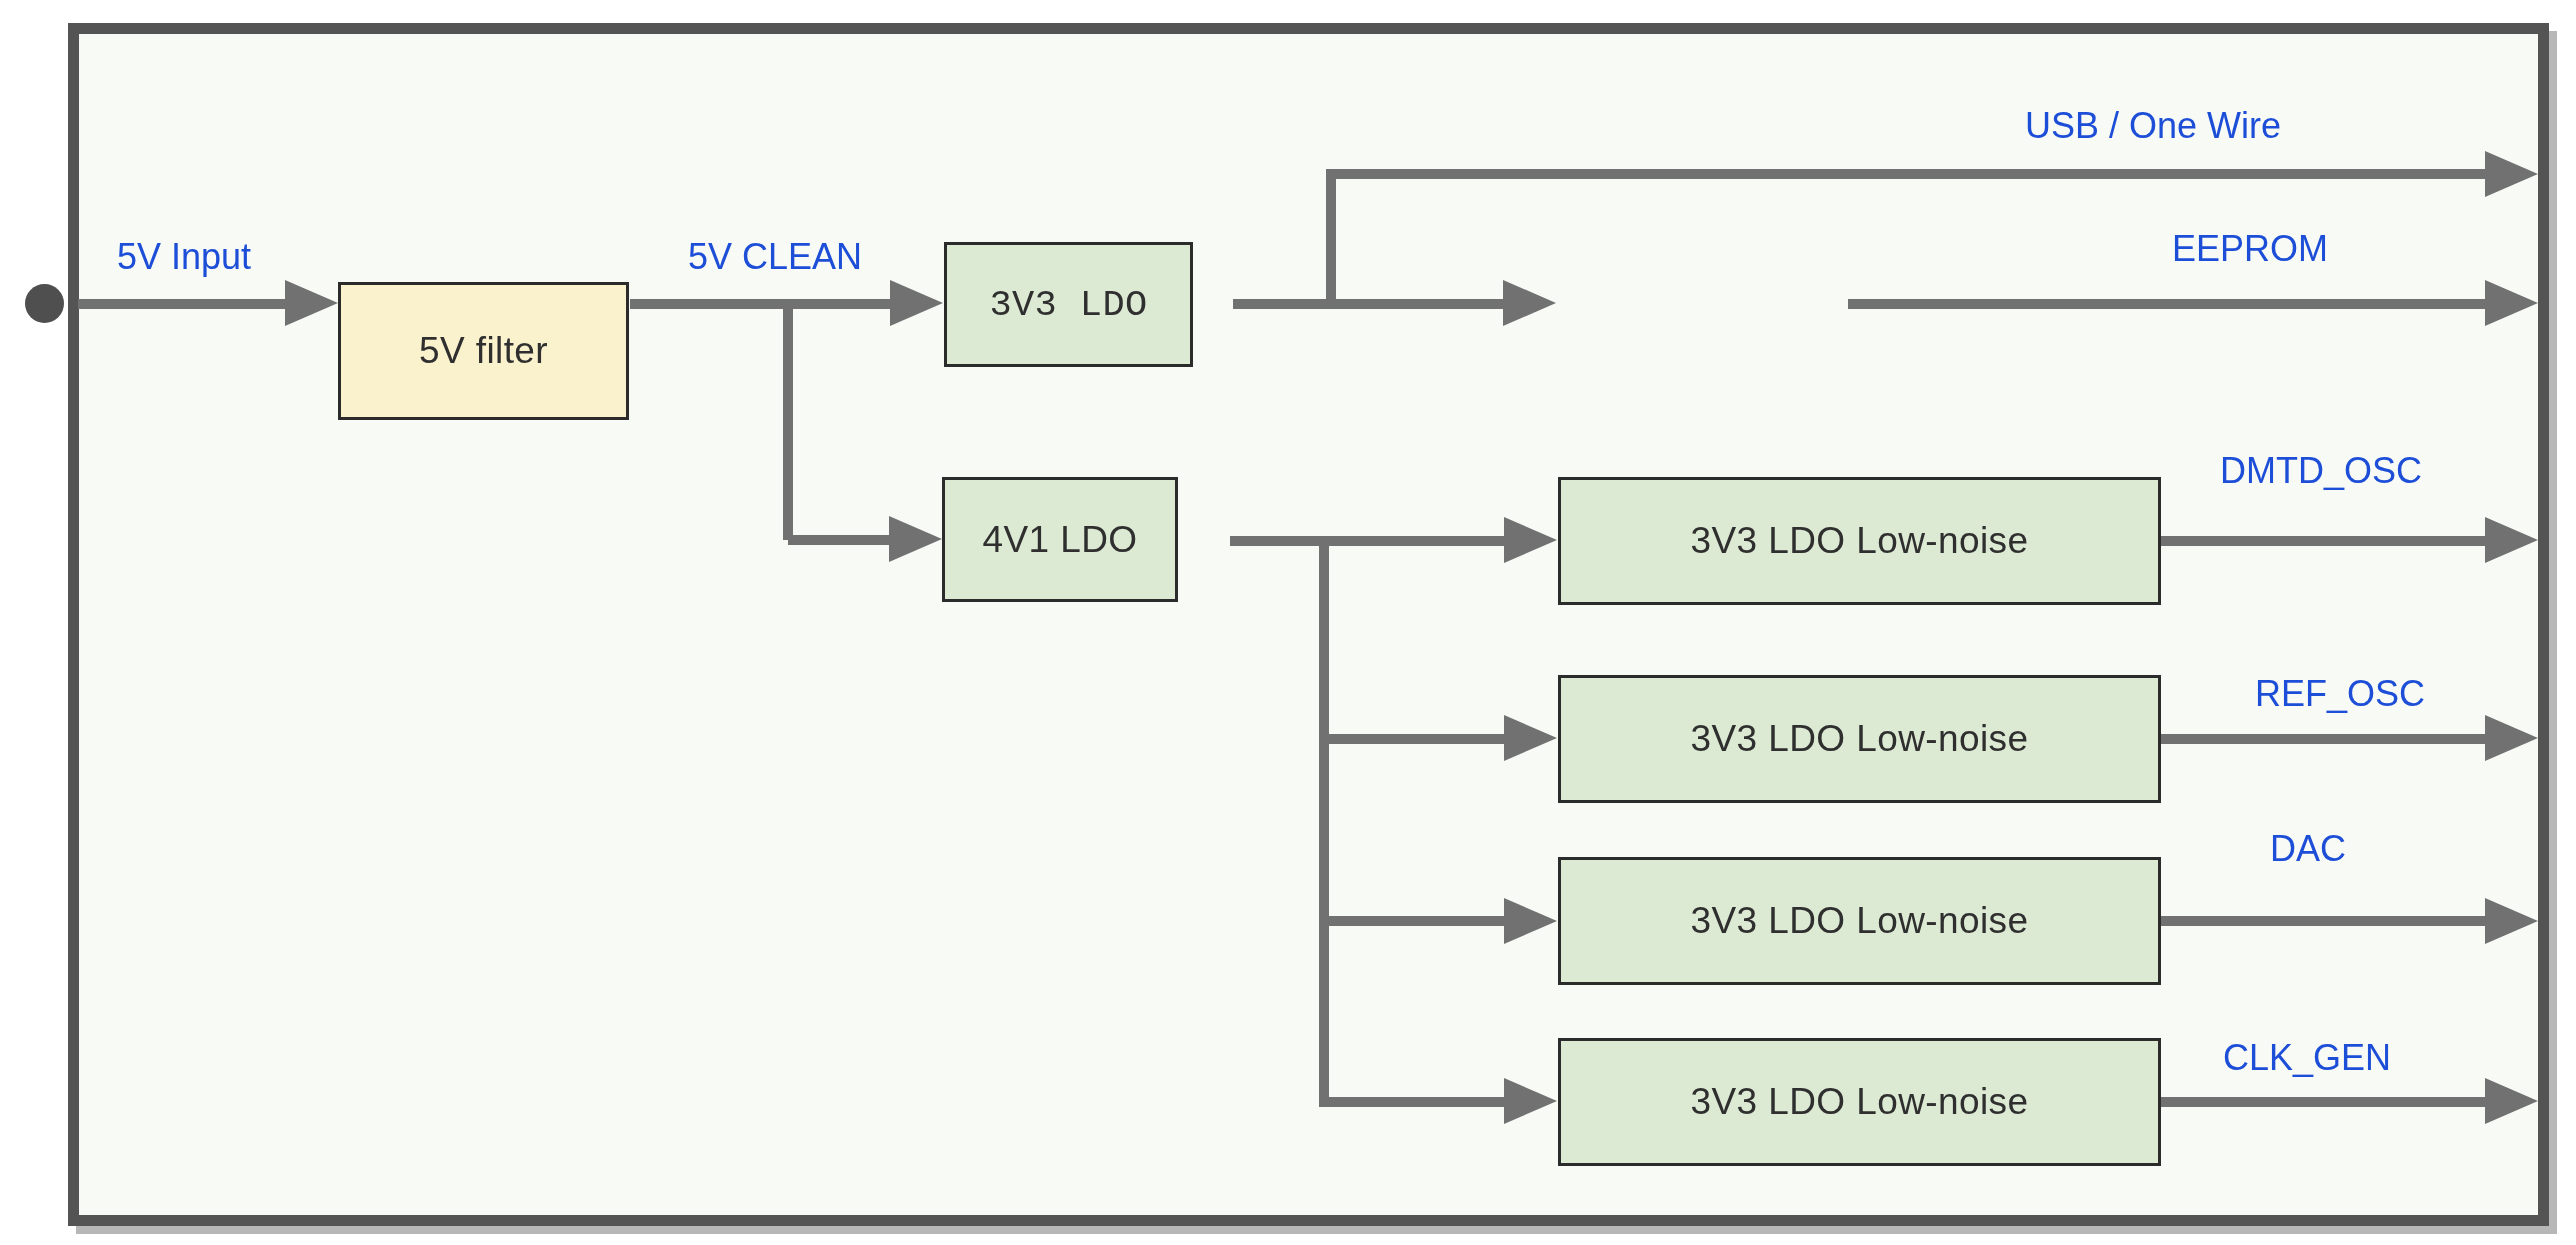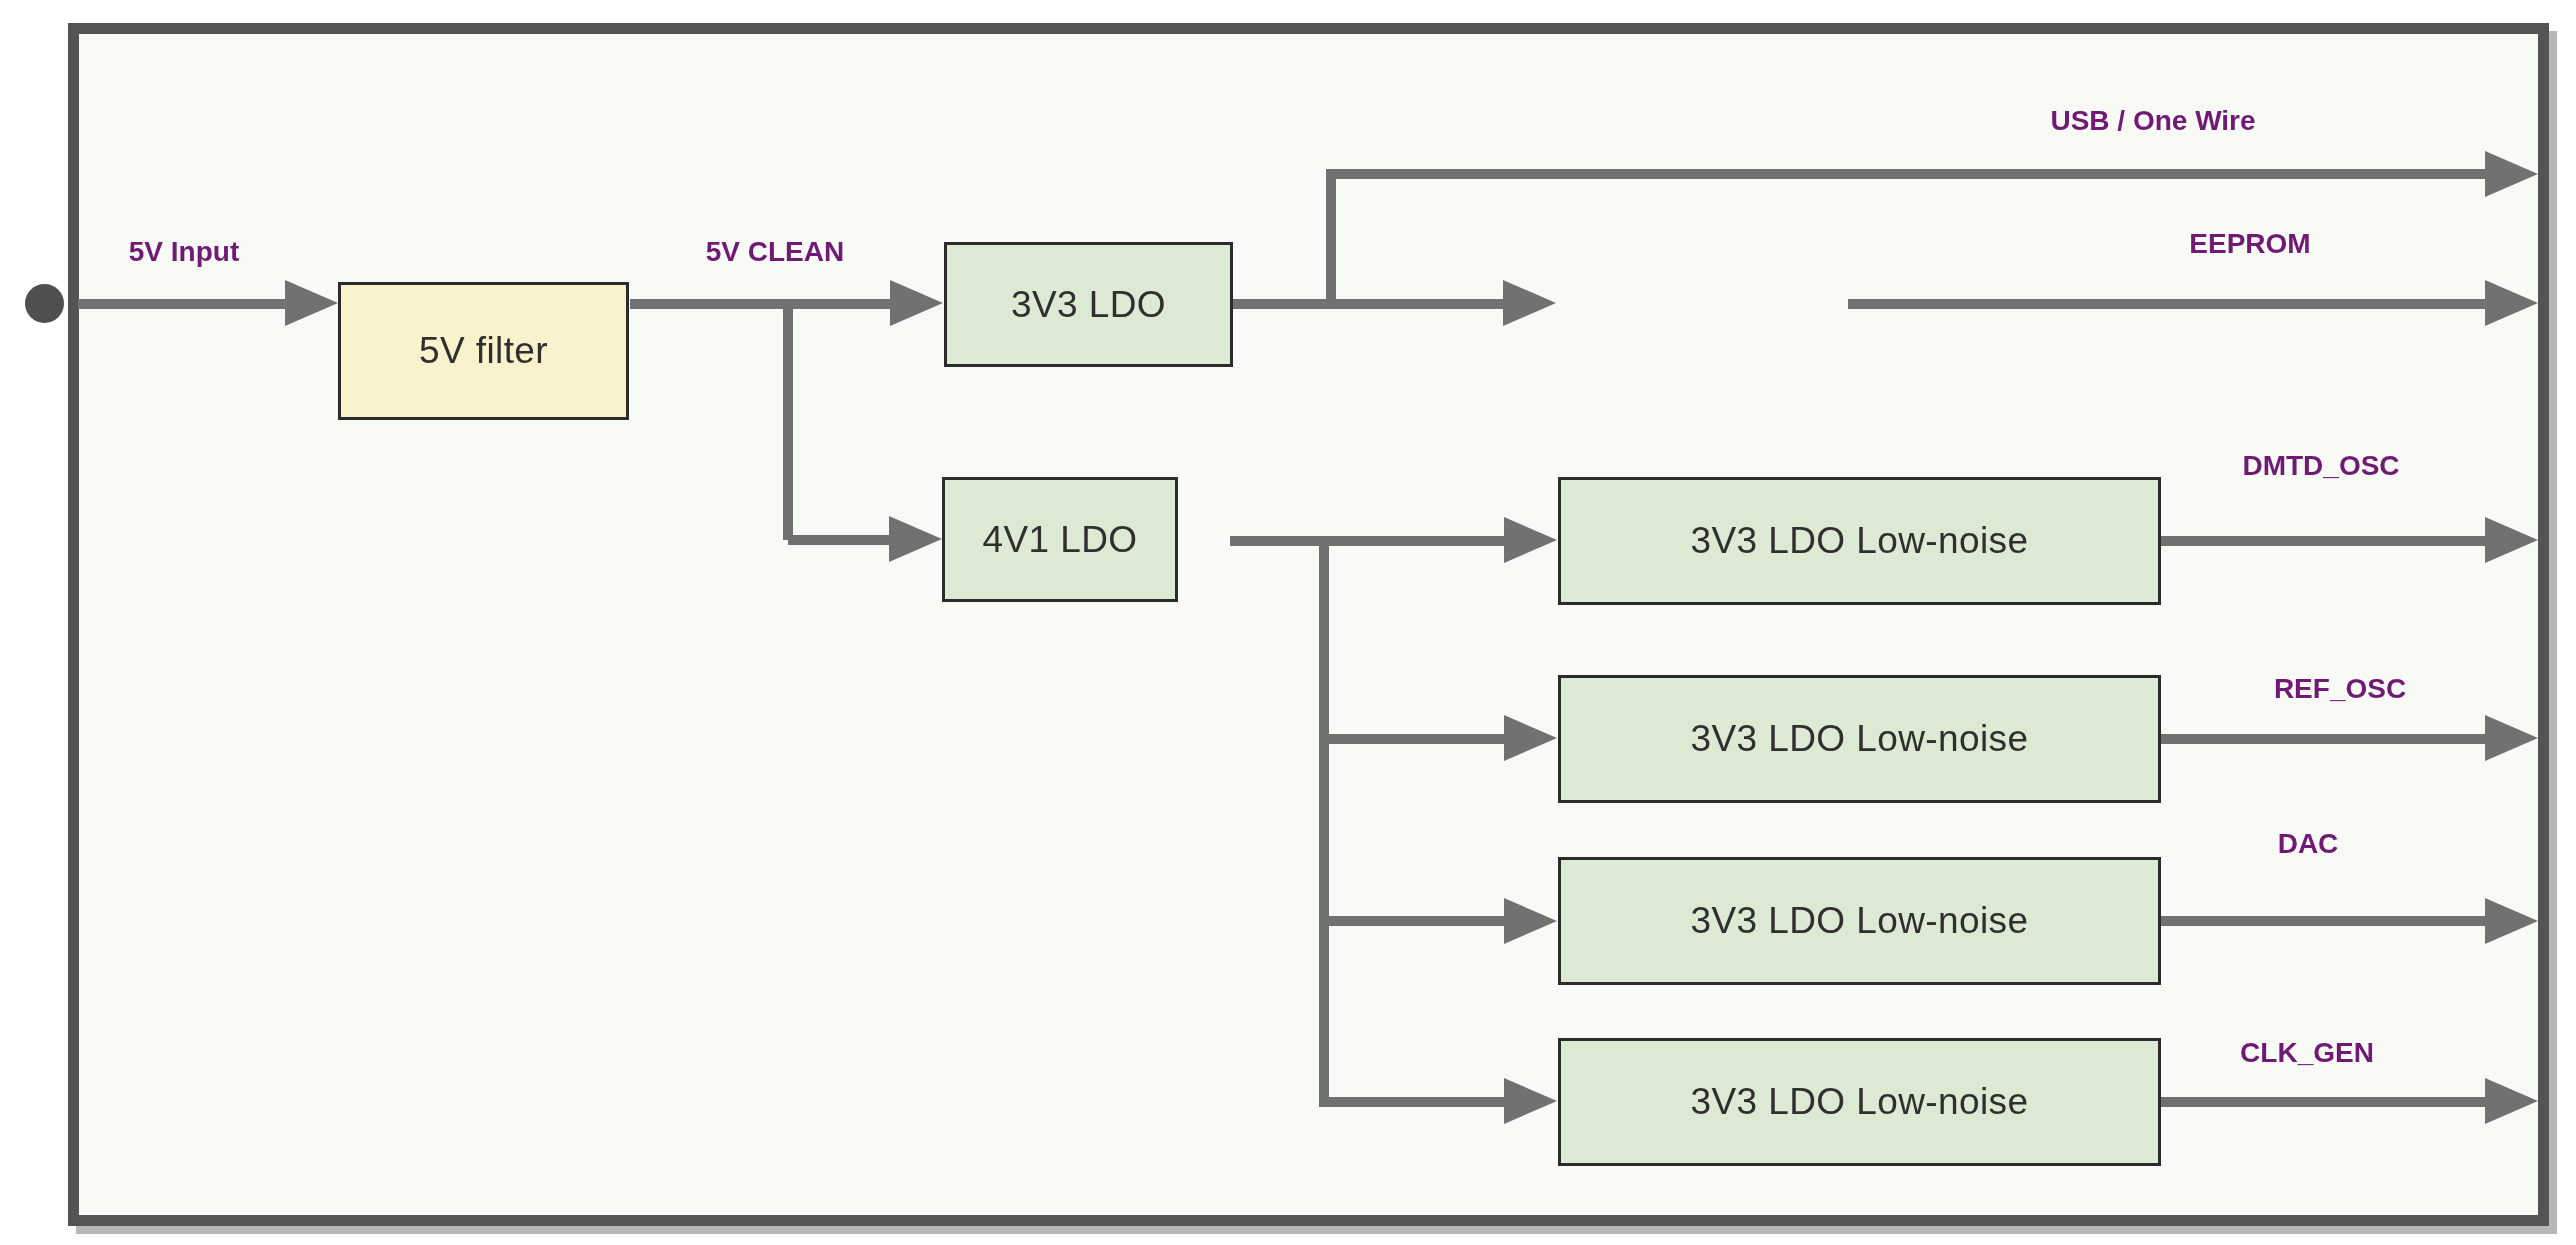--- a/index.html
+++ b/index.html
@@ -16,21 +16,21 @@
        border-radius:50%;background:#4f4f4f;}
 
   
   .node{position:absolute;box-sizing:border-box;border:3.2px solid #2b2b2b;
         display:flex;align-items:center;justify-content:center;
         font-size:37px;color:#2f2f2f;letter-spacing:0.4px;}
   .yellow{background:#faf1cd;}
   .green{background:#dcead3;}
 
   .n-filter{left:338px;top:238px;width:291px;height:138px;margin-top:44px;}
-  .n-3v3  {left:944px;top:242px;width:289px;height:125px;}
+  .n-3v3  {left:944px;top:242px;width:249px;height:125px;font-family:Liberation Mono, monospace;}
   .n-2v5  {left:1556px;top:240px;width:291px;height:125px;}
   .n-4v1  {left:942px;top:477px;width:236px;height:125px;}
   .n-ln1  {left:1558px;top:477px;width:603px;height:128px;}
   .n-ln2  {left:1558px;top:675px;width:603px;height:128px;}
   .n-ln3  {left:1558px;top:857px;width:603px;height:128px;}
   .n-ln4  {left:1558px;top:1038px;width:603px;height:128px;}
 
   
   .h,.v{position:absolute;background:#717171;}
   .h{height:9.7px;}
@@ -68,22 +68,22 @@
   .a-ln3   {left:1504px;top:898px;}
   .a-ln4   {left:1504px;top:1078px;}
   .a-usb   {left:2485px;top:151px;}
   .a-eeprom{left:2485px;top:280px;}
   .a-out1  {left:2485px;top:517px;}
   .a-out2  {left:2485px;top:715px;}
   .a-out3  {left:2485px;top:898px;}
   .a-out4  {left:2485px;top:1078px;}
 
   
-  .lbl{position:absolute;transform:translateX(-50%);font-weight:bold;
-       font-size:28px;color:#701a75;white-space:nowrap;}
+  .lbl{position:absolute;transform:translateX(-50%);font-weight:normal;
+       font-size:36px;color:#1d4ed8;white-space:nowrap;}
   .l-input {left:184px; top:236px;}
   .l-clean {left:775px; top:236px;}
   .l-usb   {left:2153px;top:105px;}
   .l-eeprom{left:2230px;top:228px;margin-left:20px;}
   .l-dmtd  {left:2321px;top:450px;}
   .l-ref   {left:2340px;top:673px;}
   .l-dac   {left:2308px;top:828px;}
   .l-clk   {left:2307px;top:1037px;}
 </style>
 </head>

